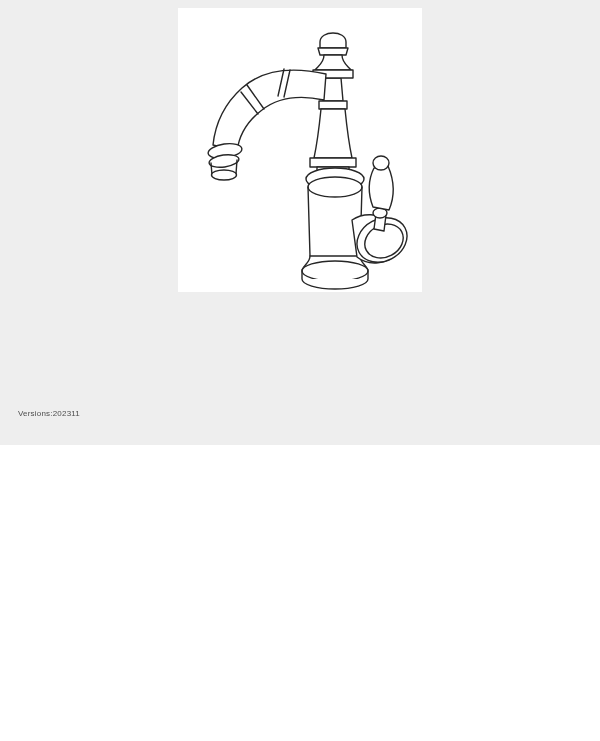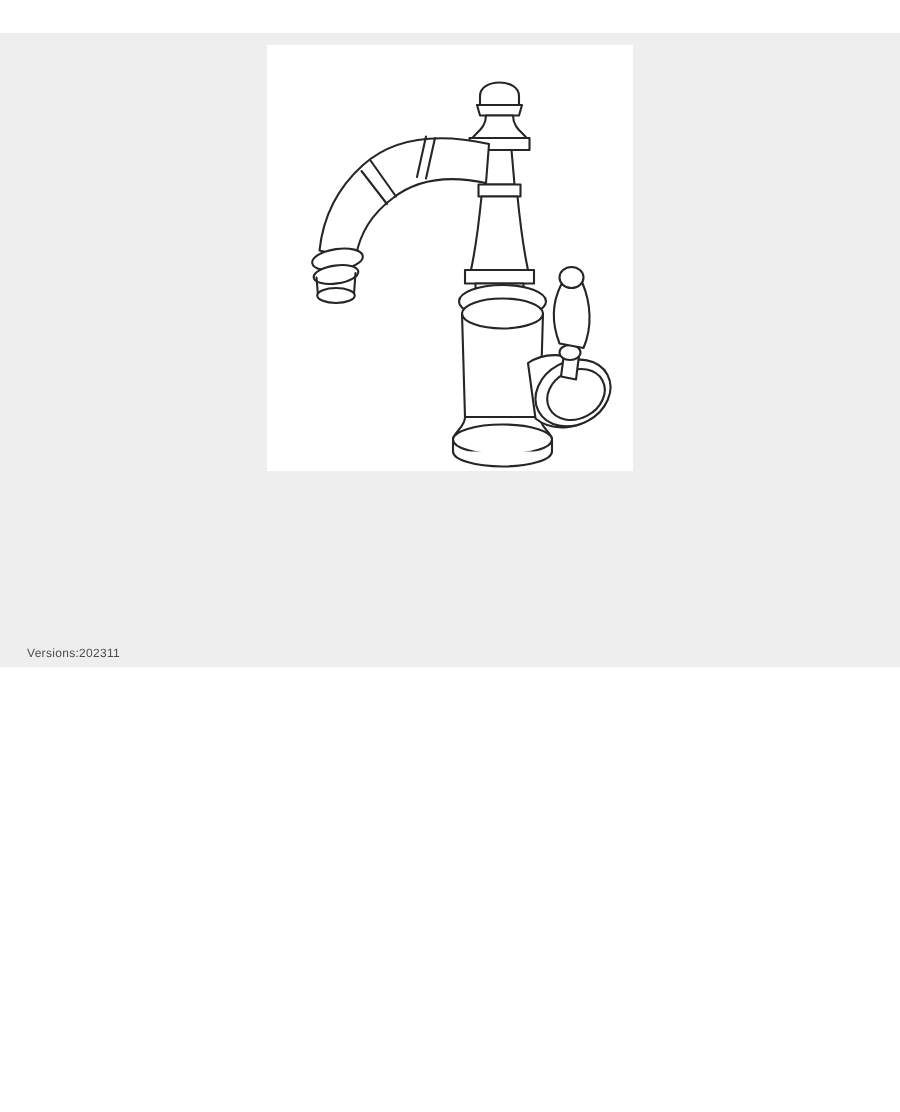--- a/index.html
+++ b/index.html
@@ -1,18 +1,18 @@
 <!DOCTYPE html>
 <html><head>
 <meta charset="utf-8">
 <style>
   html,body{margin:0;padding:0;background:#fff;}
   .page{position:relative;width:600px;height:741px;overflow:hidden;background:#fff;
         font-family:"Liberation Sans",sans-serif;color:#2f2f2f;}
-  .hero{position:absolute;left:0;top:0;width:600px;height:445px;background:#eeeeee;margin-top:22px;}
+  .hero{position:absolute;left:0;top:0;width:600px;height:445px;background:#eeeeee;}
   .art-card{position:absolute;left:178px;top:8px;width:244px;height:284px;background:#fff;}
   .versions{position:absolute;left:18px;top:409px;font-size:8px;color:#4d4d4d;letter-spacing:.2px;}
   .sheet{position:absolute;left:0;top:445px;width:600px;height:296px;background:#fff;}
 </style>
 </head>
 <body>
 
 <div class="page">
 
   <div class="hero" style="background: rgb(238, 238, 238);">

